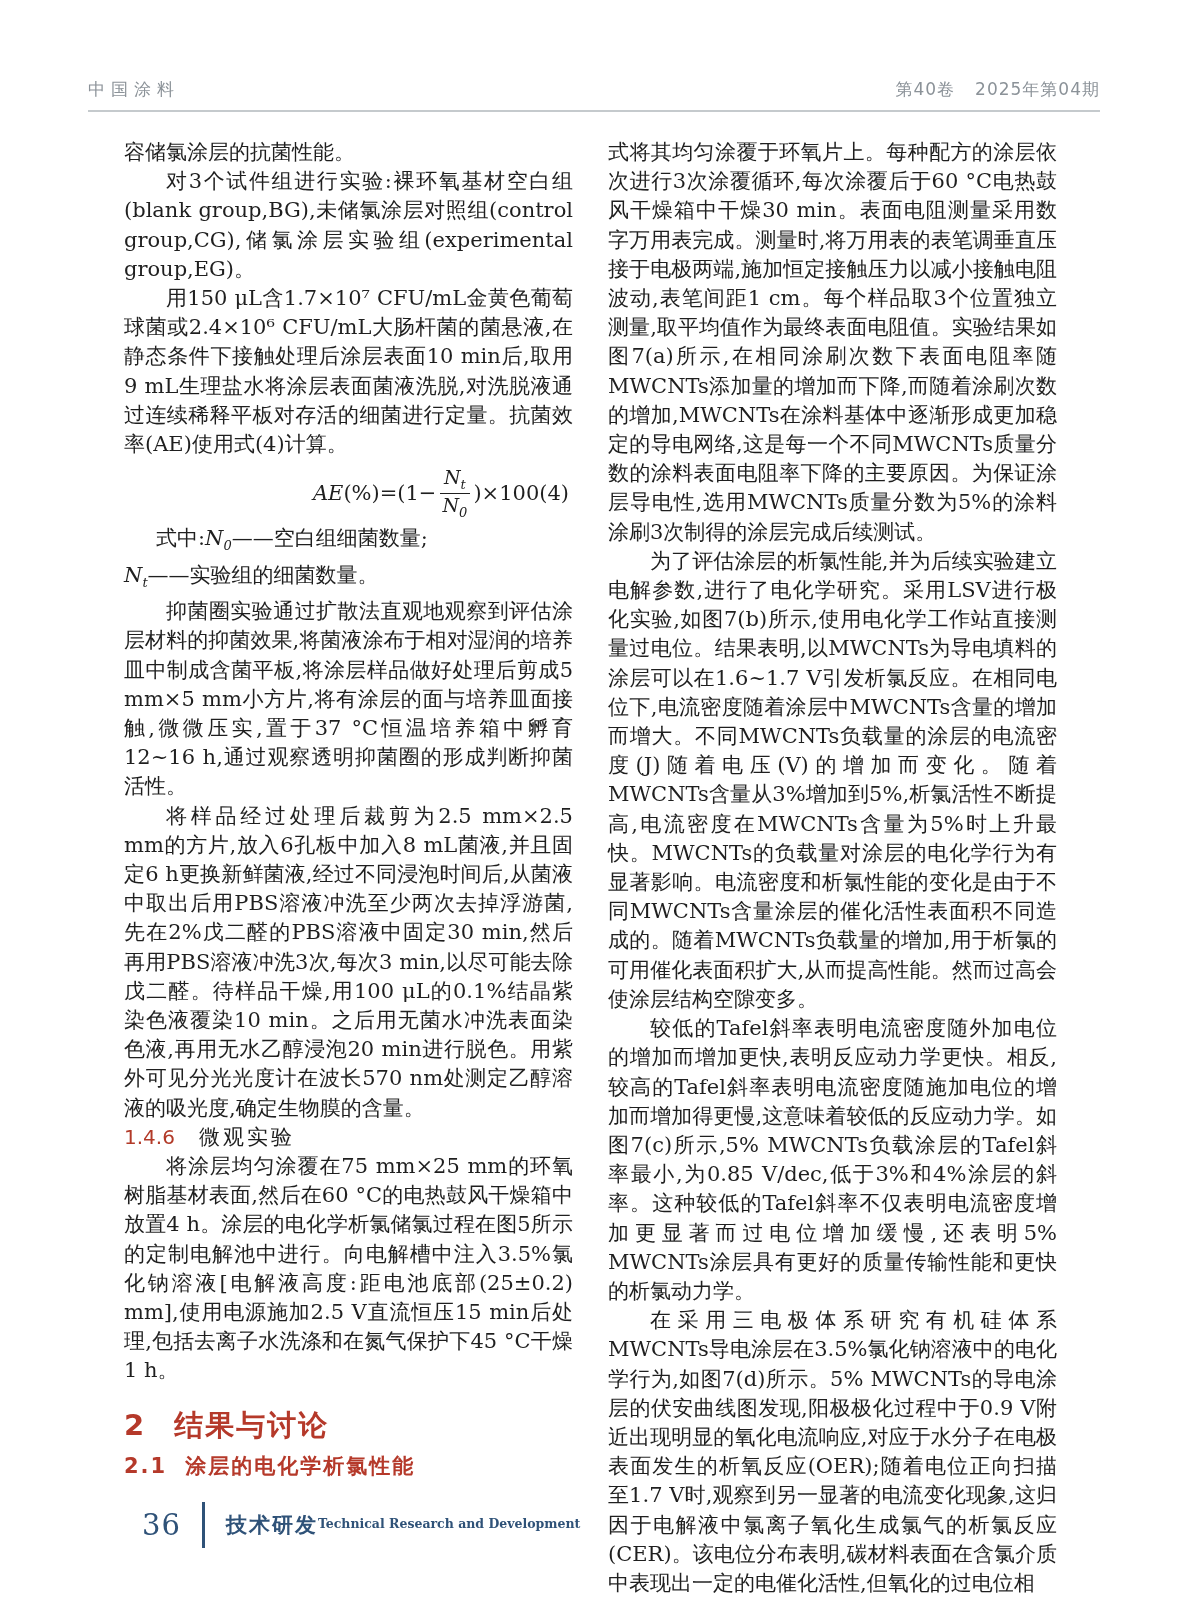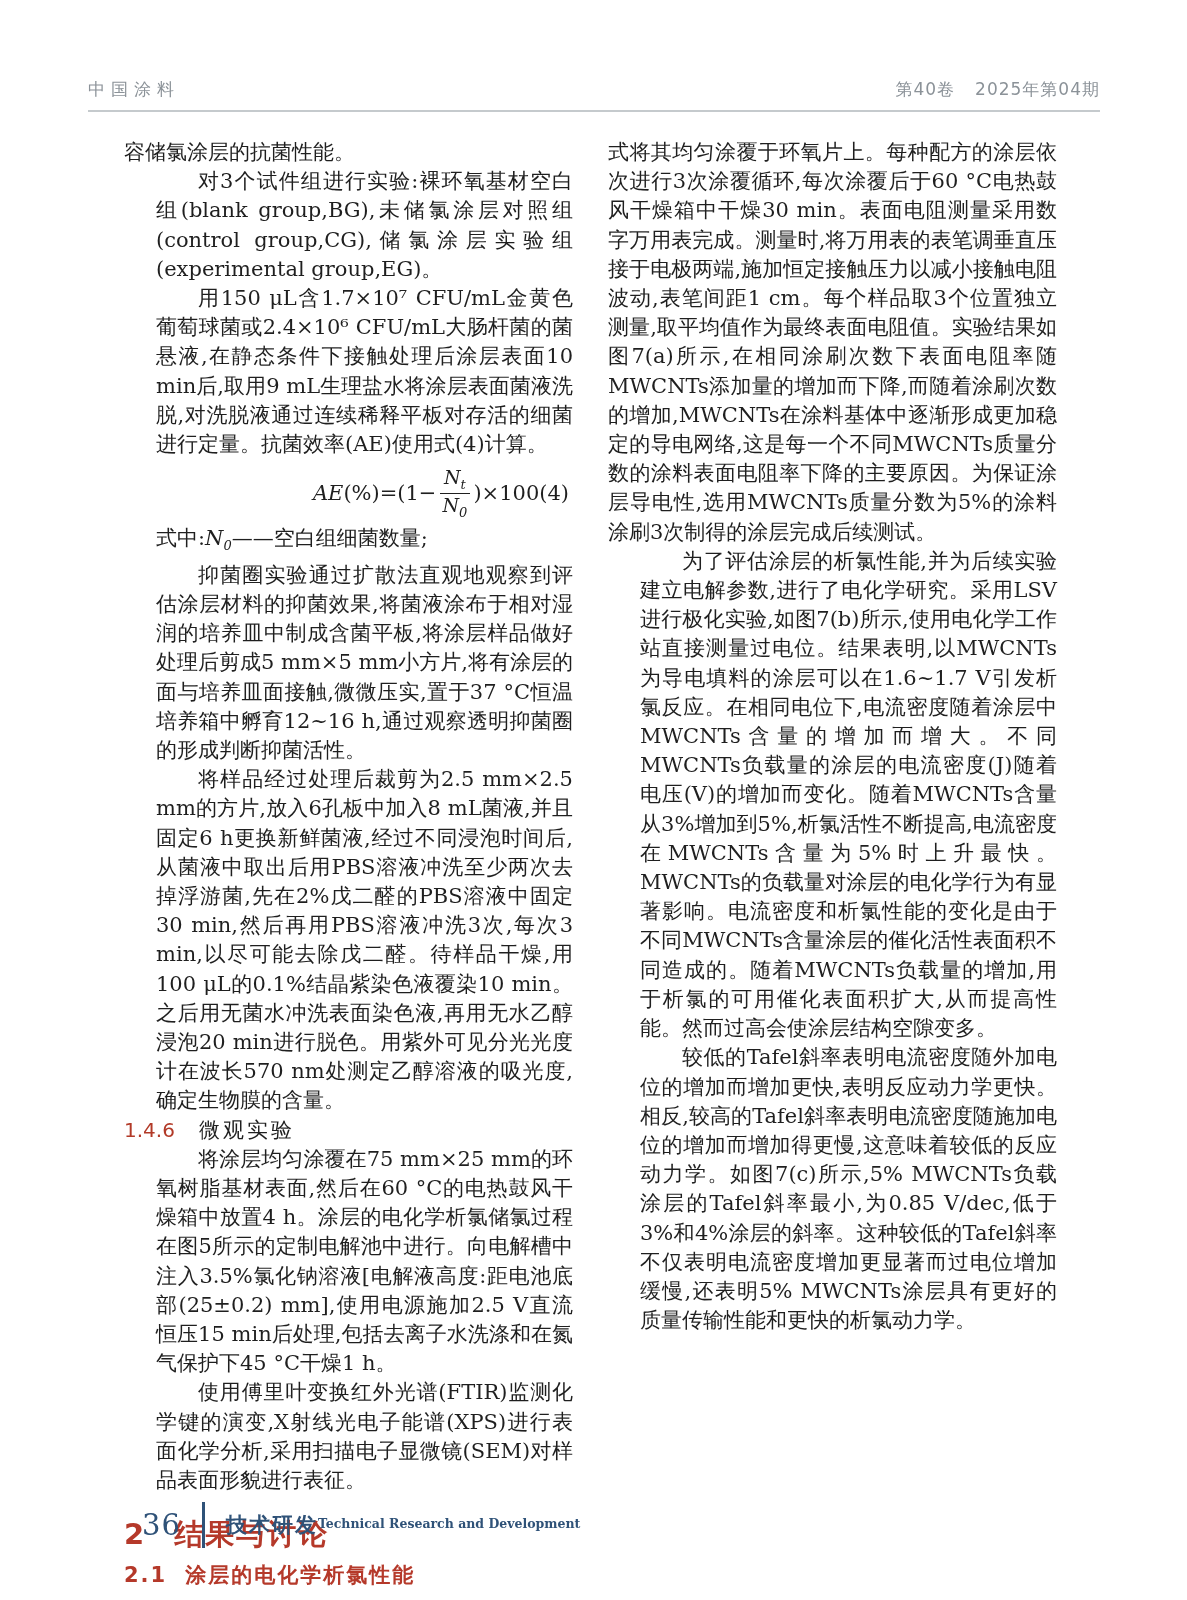--- a/index.html
+++ b/index.html
@@ -14,21 +14,21 @@
     padding-bottom:9px;border-bottom:2px solid #c5cacd;
     font-family:"DejaVu Sans","Liberation Sans",sans-serif;
     color:#8b9298;font-size:17px;
   }
   .journal-name{letter-spacing:6px;}
   .issue-info{display:flex;gap:20px;letter-spacing:1px;}
   
   .content{position:absolute;left:124px;top:138px;width:933px;display:flex;gap:35px;}
   .col{width:449px;font-size:21px;line-height:29.2px;text-align:justify;}
   .para{margin:0;}
-  .indent{text-indent:2em;margin-left:32px;}
+  .indent{text-indent:2em;}
   
   .formula-row{
     display:flex;align-items:center;justify-content:flex-end;
     margin:7px 0 3px 0;padding-left:38px;
   }
   .formula-body{display:inline-flex;align-items:center;}
   .var{font-style:italic;}
   .fsub{font-size:13px;vertical-align:sub;font-style:italic;}
   .frac{display:inline-flex;flex-direction:column;align-items:center;margin:0 2px;line-height:1.25;font-size:19px;}
   .frac-num{border-bottom:1.6px solid #1f1f1f;padding:0 4px;}
@@ -85,47 +85,48 @@
             <span class="frac">
               <span class="frac-num"><span class="var">N</span><span class="fsub">t</span></span>
               <span class="frac-den"><span class="var">N</span><span class="fsub">0</span></span>
             </span>
             <span>)×100</span>
         </span>
         <span class="eq-no">(4)</span>
       </div>
 
       <div class="def-line def-first"><span>式中:</span><span class="var">N</span><span class="fsub">0</span><span>——空白组细菌数量;</span></div>
+      <div class="def-line"><span class="var">N</span><span class="fsub">t</span><span>——实验组的细菌数量。</span></div>
 
       <div class="para indent">抑菌圈实验通过扩散法直观地观察到评估涂层材料的抑菌效果,将菌液涂布于相对湿润的培养皿中制成含菌平板,将涂层样品做好处理后剪成5 mm×5 mm小方片,将有涂层的面与培养皿面接触,微微压实,置于37 °C恒温培养箱中孵育12~16 h,通过观察透明抑菌圈的形成判断抑菌活性。</div>
       <div class="para indent">将样品经过处理后裁剪为2.5 mm×2.5 mm的方片,放入6孔板中加入8 mL菌液,并且固定6 h更换新鲜菌液,经过不同浸泡时间后,从菌液中取出后用PBS溶液冲洗至少两次去掉浮游菌,先在2%戊二醛的PBS溶液中固定30 min,然后再用PBS溶液冲洗3次,每次3 min,以尽可能去除戊二醛。待样品干燥,用100 μL的0.1%结晶紫染色液覆染10 min。之后用无菌水冲洗表面染色液,再用无水乙醇浸泡20 min进行脱色。用紫外可见分光光度计在波长570 nm处测定乙醇溶液的吸光度,确定生物膜的含量。</div>
 
       <div class="sec-heading">
         <span class="sec-num">1.4.6</span>
         <span class="sec-title">微观实验</span>
       </div>
 
       <div class="para indent">将涂层均匀涂覆在75 mm×25 mm的环氧树脂基材表面,然后在60 °C的电热鼓风干燥箱中放置4 h。涂层的电化学析氯储氯过程在图5所示的定制电解池中进行。向电解槽中注入3.5%氯化钠溶液[电解液高度:距电池底部(25±0.2) mm],使用电源施加2.5 V直流恒压15 min后处理,包括去离子水洗涤和在氮气保护下45 °C干燥1 h。</div>
-      <div class="para indent">使用傅里叶变换红外光谱(FTIR)监测化学键的演变,X射线光电子能谱(XPS)进行表面化学分析,采用扫描电子显微镜(SEM)对样品表面形貌进行表征。</div>
 
       <div class="h1-heading">
         <span>2</span>
         <span>结果与讨论</span>
       </div>
       <div class="h2-heading">
         <span>2.1</span>
         <span>涂层的电化学析氯性能</span>
       </div>
 
     </div>
 
     <div class="col">
       <div class="para">式将其均匀涂覆于环氧片上。每种配方的涂层依次进行3次涂覆循环,每次涂覆后于60 °C电热鼓风干燥箱中干燥30 min。表面电阻测量采用数字万用表完成。测量时,将万用表的表笔调垂直压接于电极两端,施加恒定接触压力以减小接触电阻波动,表笔间距1 cm。每个样品取3个位置独立测量,取平均值作为最终表面电阻值。实验结果如图7(a)所示,在相同涂刷次数下表面电阻率随MWCNTs添加量的增加而下降,而随着涂刷次数的增加,MWCNTs在涂料基体中逐渐形成更加稳定的导电网络,这是每一个不同MWCNTs质量分数的涂料表面电阻率下降的主要原因。为保证涂层导电性,选用MWCNTs质量分数为5%的涂料涂刷3次制得的涂层完成后续测试。</div>
       <div class="para indent">为了评估涂层的析氯性能,并为后续实验建立电解参数,进行了电化学研究。采用LSV进行极化实验,如图7(b)所示,使用电化学工作站直接测量过电位。结果表明,以MWCNTs为导电填料的涂层可以在1.6~1.7 V引发析氯反应。在相同电位下,电流密度随着涂层中MWCNTs含量的增加而增大。不同MWCNTs负载量的涂层的电流密度(J)随着电压(V)的增加而变化。随着MWCNTs含量从3%增加到5%,析氯活性不断提高,电流密度在MWCNTs含量为5%时上升最快。MWCNTs的负载量对涂层的电化学行为有显著影响。电流密度和析氯性能的变化是由于不同MWCNTs含量涂层的催化活性表面积不同造成的。随着MWCNTs负载量的增加,用于析氯的可用催化表面积扩大,从而提高性能。然而过高会使涂层结构空隙变多。</div>
       <div class="para indent">较低的Tafel斜率表明电流密度随外加电位的增加而增加更快,表明反应动力学更快。相反,较高的Tafel斜率表明电流密度随施加电位的增加而增加得更慢,这意味着较低的反应动力学。如图7(c)所示,5% MWCNTs负载涂层的Tafel斜率最小,为0.85 V/dec,低于3%和4%涂层的斜率。这种较低的Tafel斜率不仅表明电流密度增加更显著而过电位增加缓慢,还表明5% MWCNTs涂层具有更好的质量传输性能和更快的析氯动力学。</div>
+      <div class="para indent">在采用三电极体系研究有机硅体系MWCNTs导电涂层在3.5%氯化钠溶液中的电化学行为,如图7(d)所示。5% MWCNTs的导电涂层的伏安曲线图发现,阳极极化过程中于0.9 V附近出现明显的氧化电流响应,对应于水分子在电极表面发生的析氧反应(OER);随着电位正向扫描至1.7 V时,观察到另一显著的电流变化现象,这归因于电解液中氯离子氧化生成氯气的析氯反应(CER)。该电位分布表明,碳材料表面在含氯介质中表现出一定的电催化活性,但氧化的过电位相</div>
     </div>
 
   </div>
 
   <div class="footer">
     <span class="page-no">36</span>
     <span class="footer-bar"></span>
     <span class="footer-text">
       <span class="footer-cn">技术研发</span>
       <span class="footer-en">Technical Research and Development</span>

